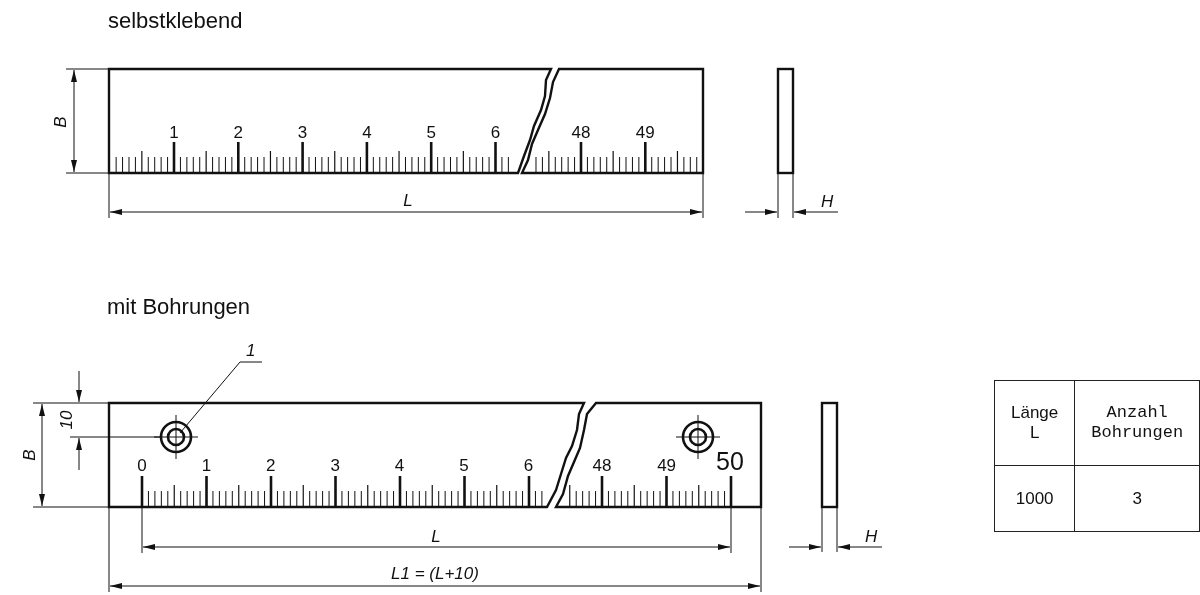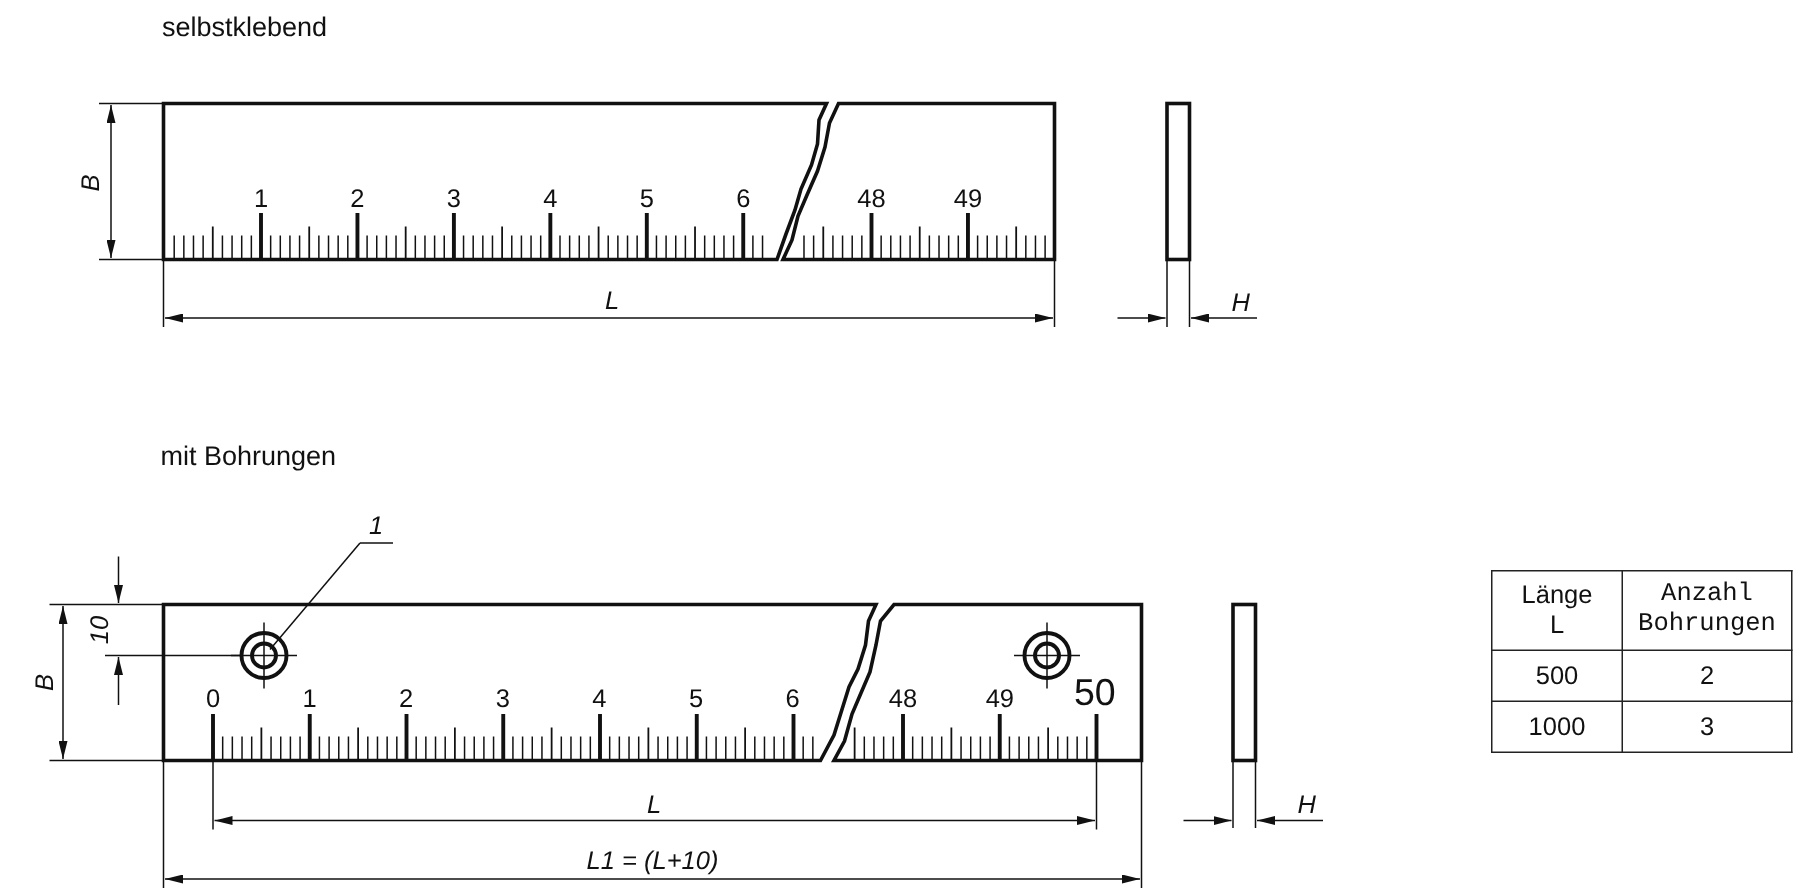--- a/index.html
+++ b/index.html
@@ -1,25 +1,25 @@
 <!DOCTYPE html>
 <html><head>
 <meta charset="utf-8">
 <style>
   html, body { margin: 0; padding: 0; background: #ffffff; }
   body { width: 1200px; height: 595px; position: relative; overflow: hidden;
          font-family: "Liberation Sans", sans-serif; color: #111; }
-  .label { position: absolute; font-size: 18px; color: #111; }
+  .label { position: absolute; font-size: 22px; color: #111; }
   svg { position: absolute; left: 0; top: 0; }
   svg text { font-family: "Liberation Sans", sans-serif; fill: #111; }
   .dim-i { font-style: italic; }
   table.spec { position: absolute; left: 994px; top: 380px; border-collapse: collapse;
                font-size: 17px; color: #111; }
   table.spec td, table.spec th { border: 1.5px solid #222; text-align: center; font-weight: normal;
-               padding: 0; line-height: 20px; }
+               padding: 16px; line-height: 20px; }
   table.spec th { height: 52px; }
   table.spec td { height: 33px; }
   table.spec .c1 { width: 86px; }
   table.spec .c2 { width: 112px; font-family: Liberation Mono, monospace; }
 </style>
 </head>
 <body>
 
 <div class="label" style="left:108px; top:8px;">selbstklebend</div>
 <div class="label" style="left:107px; top:294px;">mit Bohrungen</div>
@@ -332,21 +332,17 @@
     <th class="c1">
       <span>Länge</span><br>
       <span>L</span>
     </th>
     <th class="c2">
       <span>Anzahl</span><br>
       <span>Bohrungen</span>
     </th>
   </tr>
   <tr>
-    <td>500</td>
-    <td>2</td>
-  </tr>
-  <tr>
     <td>1000</td>
     <td>3</td>
   </tr>
 </tbody>
   </table>
 
 </body></html>

